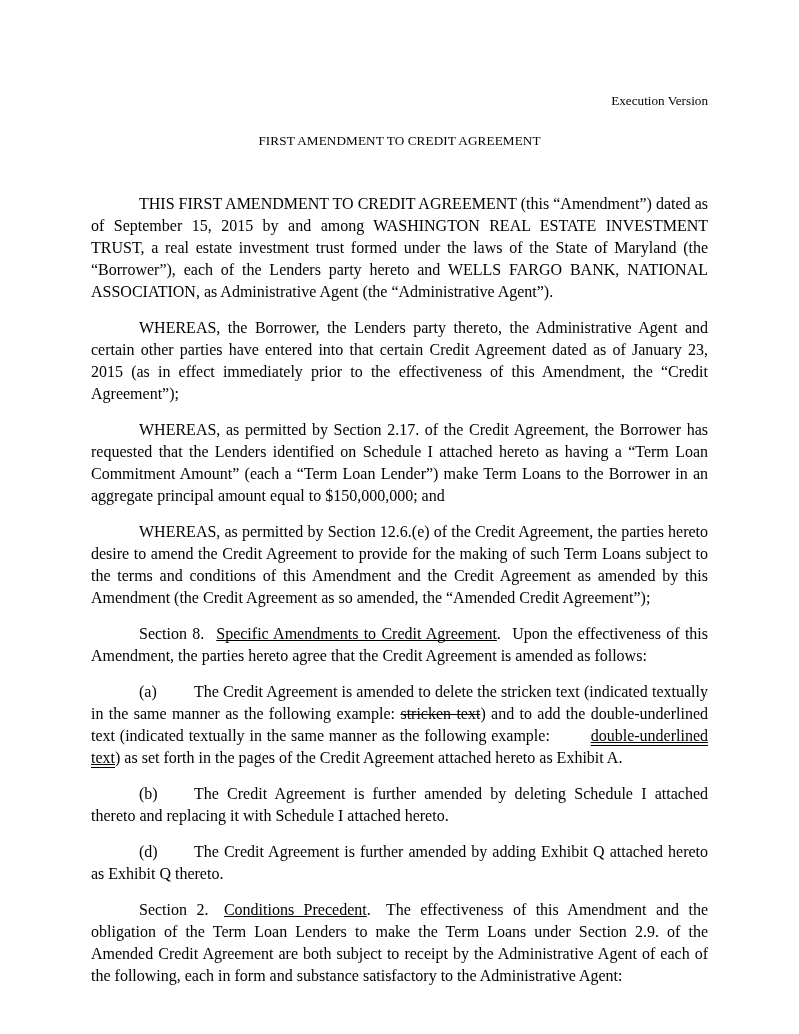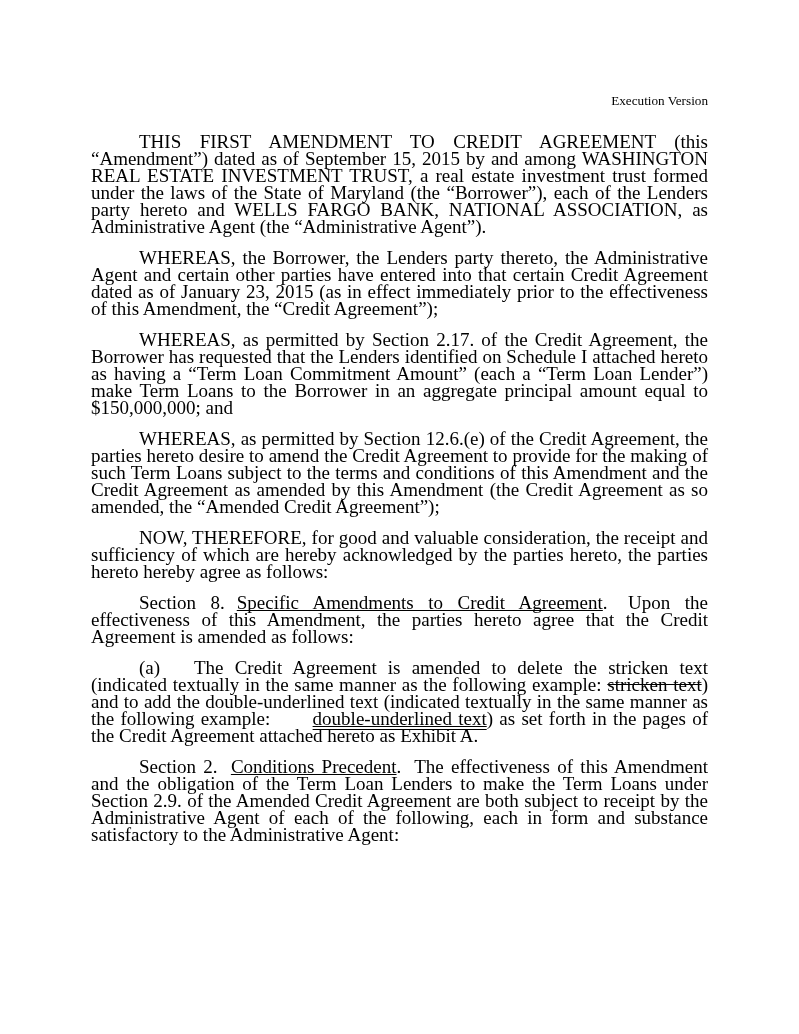--- a/index.html
+++ b/index.html
@@ -35,22 +35,22 @@
   }
   .doc-title {
     text-align: center;
     font-size: 13.2px;
     line-height: 16px;
     margin: 0 0 44px 0;
     letter-spacing: 0.1px;
   }
   p.body-para {
     margin: 0 0 14px 0;
-    font-size: 19px;
-    line-height: 17px;
+    font-size: 16px;
+    line-height: 22px;
     text-align: justify;
     text-justify: inter-word;
     text-indent: 48px;
     hyphens: none;
     -webkit-hyphens: none;
   }
   p.body-para:last-child {
     margin-bottom: 0;
   }
   
@@ -82,40 +82,46 @@
   }
 </style>
 </head>
 <body>
 
 <div class="page">
   <div class="content">
 
     <div class="header-line">Execution Version</div>
 
+    <div class="doc-title">FIRST AMENDMENT TO CREDIT AGREEMENT</div>
 
     <p class="body-para">THIS FIRST AMENDMENT TO CREDIT AGREEMENT (this “Amendment”) dated as of September 15, 2015 by and among WASHINGTON REAL ESTATE INVESTMENT TRUST, a real estate investment trust formed under the laws of the State of Maryland (the “Borrower”), each of the Lenders party hereto and WELLS FARGO BANK, NATIONAL ASSOCIATION, as Administrative Agent (the “Administrative Agent”).</p>
 
     <p class="body-para">WHEREAS, the Borrower, the Lenders party thereto, the Administrative Agent and certain other parties have entered into that certain Credit Agreement dated as of January 23, 2015 (as in effect immediately prior to the effectiveness of this Amendment, the “Credit Agreement”);</p>
 
     <p class="body-para">WHEREAS, as permitted by Section 2.17. of the Credit Agreement, the Borrower has requested that the Lenders identified on Schedule I attached hereto as having a “Term Loan Commitment Amount” (each a “Term Loan Lender”) make Term Loans to the Borrower in an aggregate principal amount equal to $150,000,000; and</p>
 
     <p class="body-para">WHEREAS, as permitted by Section 12.6.(e) of the Credit Agreement, the parties hereto desire to amend the Credit Agreement to provide for the making of such Term Loans subject to the terms and conditions of this Amendment and the Credit Agreement as amended by this Amendment (the Credit Agreement as so amended, the “Amended Credit Agreement”);</p>
 
-    <p class="body-para">NOW, THEREFORE, for good and valuable consideration, the receipt and sufficiency of which are hereby acknowledged by the parties hereto, the parties hereto hereby agree as follows:</p>
 
     <p class="body-para">
       <span>Section 8.</span><span class="sec-gap"></span><span class="sec-gap"></span><span class="u">Specific Amendments to Credit Agreement</span><span>.</span><span class="sec-gap"></span> <span>Upon the effectiveness of this Amendment, the parties hereto agree that the Credit Agreement is amended as follows:</span>
     </p>
 
     <p class="body-para">
       <span class="para-label">(a)</span><span>The Credit Agreement is amended to delete the stricken text (indicated textually in the same manner as the following example: </span><span class="strike">stricken text</span><span>) and to add the double-underlined text (indicated textually in the same manner as the following example: </span><span class="dbl-underline">double-underlined text</span><span>) as set forth in the pages of the Credit Agreement attached hereto as Exhibit A.</span>
     </p>
 
+    <p class="body-para">
+      <span class="para-label">(b)</span><span>The Credit Agreement is further amended by deleting Schedule I attached thereto and replacing it with Schedule I attached hereto.</span>
+    </p>
 
 
+    <p class="body-para">
+      <span class="para-label">(d)</span><span>The Credit Agreement is further amended by adding Exhibit Q attached hereto as Exhibit Q thereto.</span>
+    </p>
 
     <p class="body-para">
       <span>Section 2.</span><span class="sec-gap"></span> <span class="u">Conditions Precedent</span><span>.</span><span class="sec-gap"></span> <span>The effectiveness of this Amendment and the obligation of the Term Loan Lenders to make the Term Loans under Section 2.9. of the Amended Credit Agreement are both subject to receipt by the Administrative Agent of each of the following, each in form and substance satisfactory to the Administrative Agent:</span>
     </p>
 
   </div>
 </div>
 
 </body></html>

